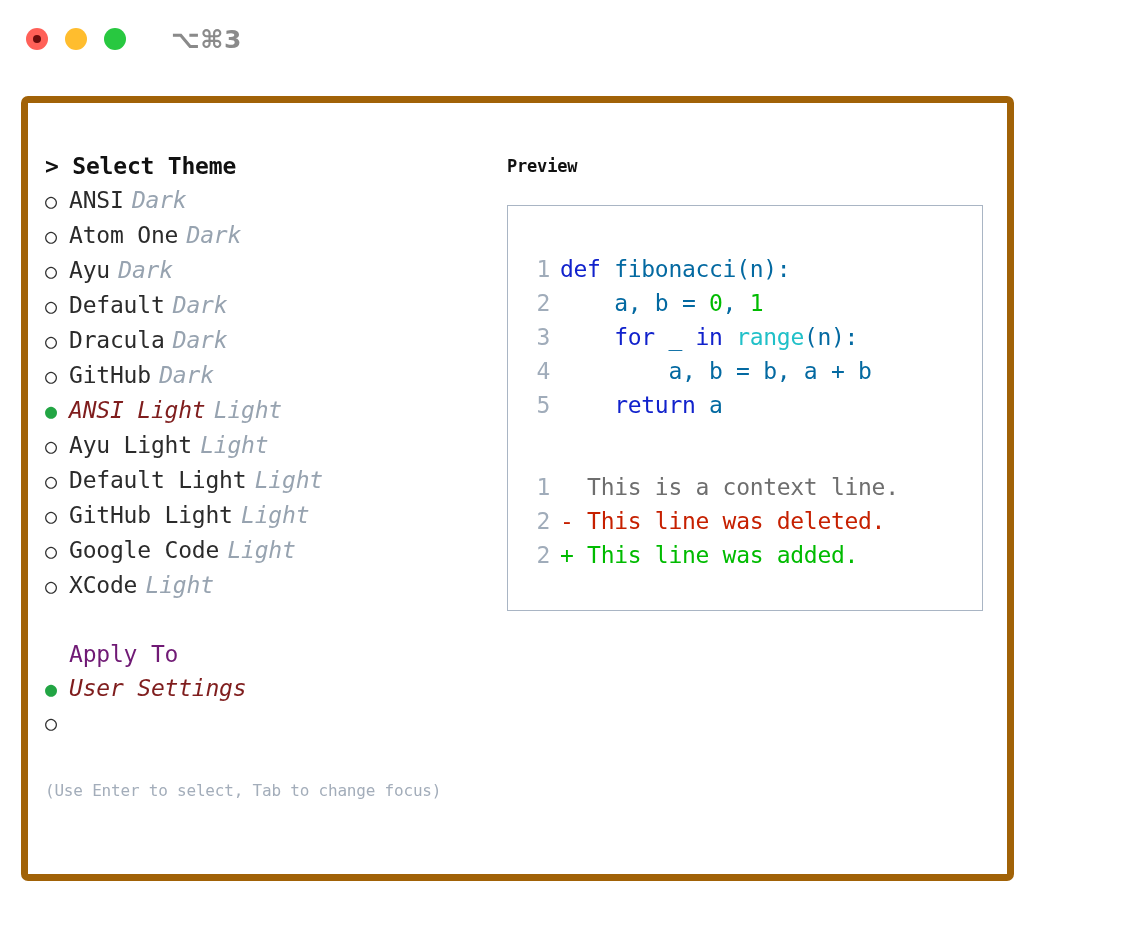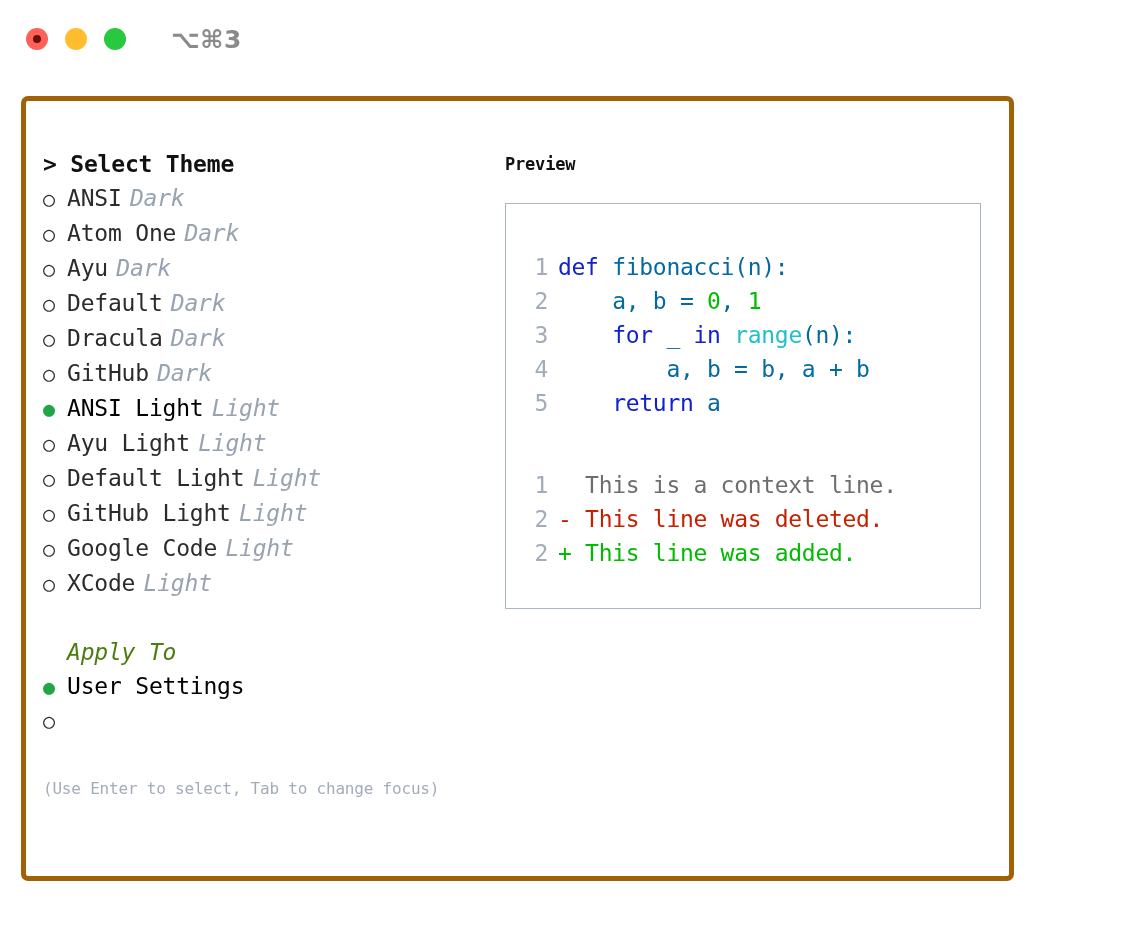--- a/index.html
+++ b/index.html
@@ -66,21 +66,21 @@
     white-space: pre;
   }
 
   
   .panel {
     position: absolute;
     left: 21px;
     top: 96px;
     width: 993px;
     height: 785px;
-    border: 5px solid #a16207;
+    border: 7px solid #a16207;
     border-radius: 7px;
     box-sizing: border-box;
     background: #ffffff;
   }
 
   .panel-inner {
     position: absolute;
     inset: 0;
     padding: 46px 0 0 0;
   }
@@ -111,36 +111,35 @@
     letter-spacing: -0.2px;
   }
   .bullet {
     width: 24px;
     flex: 0 0 24px;
     color: #2f2f2f;
     font-size: 20px;
   }
   .item.selected .bullet { color: #22a544; }
   .item-name { color: #2b2b2b; }
-  .item.selected .item-name { color: #000000; }
+  .item.selected .item-name { color: #7f1d1d; font-style: italic; }
   .item-tag {
     color: #97a3b0;
     margin-left: 0.6ch;
     font-style: italic;
   }
   .item.selected .item-tag { color: #97a3b0; }
 
   .apply-head {
     font-size: 23px;
-    color: #4d7c0f;
+    color: #701a75;
     line-height: 34px;
     white-space: pre;
     padding-left: 24px;
     letter-spacing: -0.2px;
-    font-style: italic;
   }
   .spacer-lg { height: 34px; }
 
   .hint {
     margin-top: 34px;
     font-size: 16px;
     line-height: 34px;
     color: #a3adba;
     width: 420px;
     letter-spacing: -0.2px;

